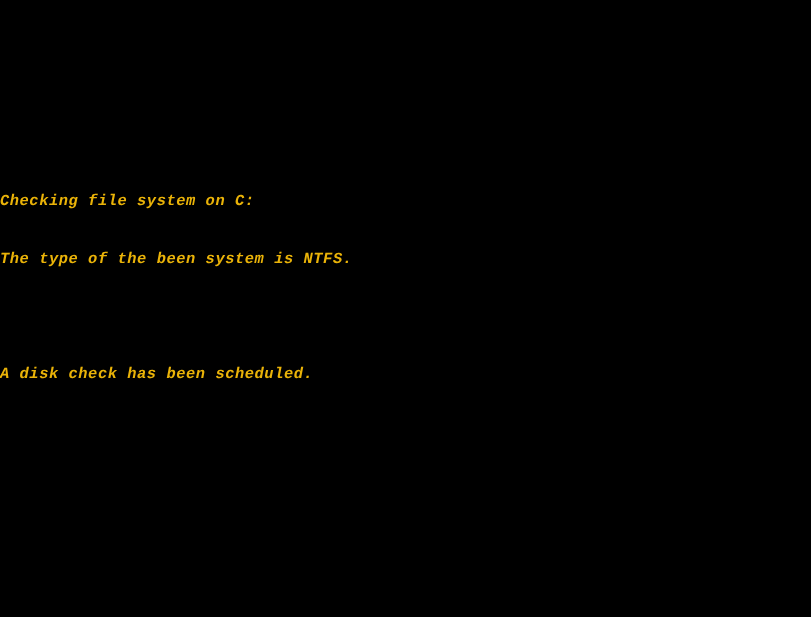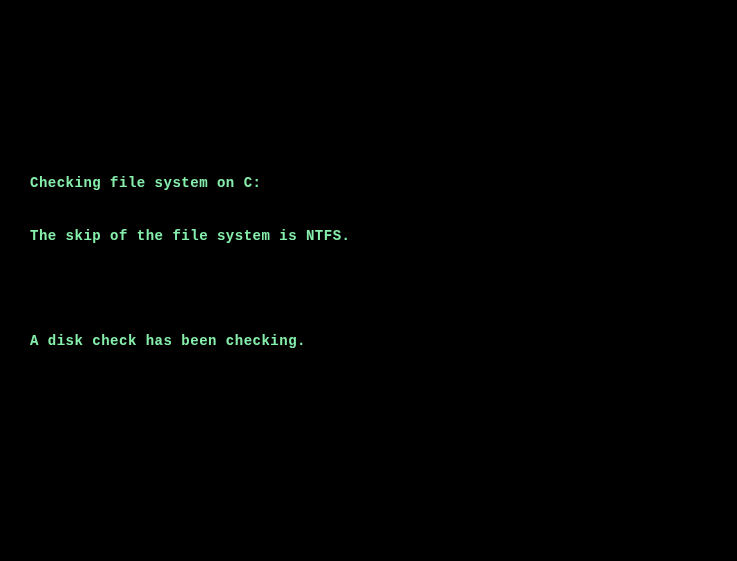--- a/index.html
+++ b/index.html
@@ -11,38 +11,38 @@
       width: 737px;
       height: 561px;
       background: #000000;
       overflow: hidden;
     }
     .boot-screen {
       width: 100%;
       height: 100%;
       background: #000000;
       padding-top: 140px;
-      padding-left: 30px;
       font-family: "Courier New", Courier, monospace;
       font-size: 14px;
       font-weight: bold;
-      color: #86efac;
+      color: #eab308;
       line-height: 1.25;
       white-space: pre;
       letter-spacing: 0.5px;
+      font-style: italic;
     }
     .text-line {
       display: block;
     }
     .blank-line {
       display: block;
       height: 1.25em;
     }
   </style>
 </head>
 <body>
 
 <div class="boot-screen">
   <span class="text-line">Checking file system on C:</span>
-  <span class="text-line">The skip of the file system is NTFS.</span>
+  <span class="text-line">The type of the been system is NTFS.</span>
   <span class="blank-line"></span>
-  <span class="text-line">A disk check has been checking.</span>
+  <span class="text-line">A disk check has been scheduled.</span>
 </div>
 
 </body></html>

